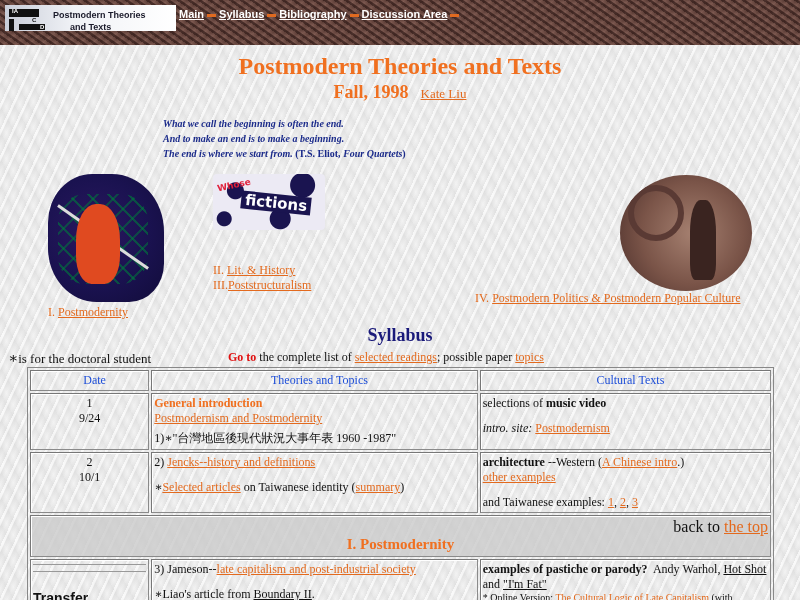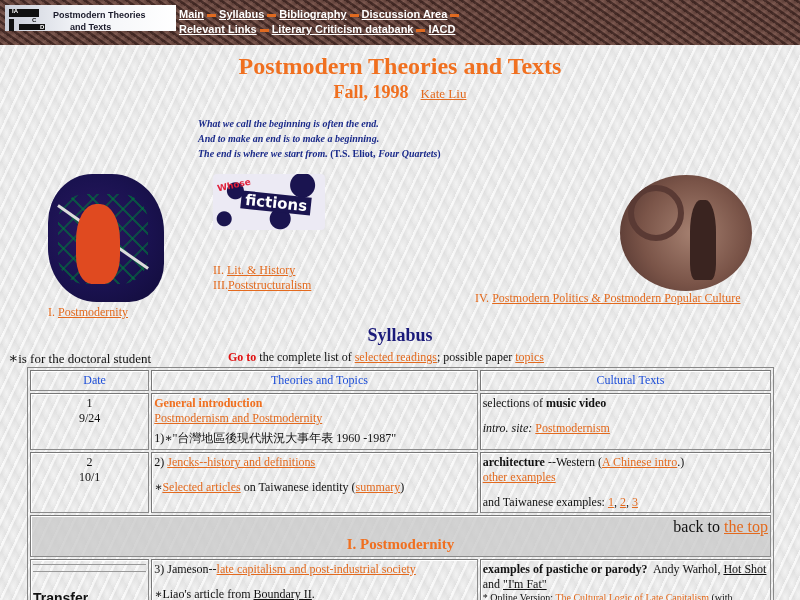--- a/index.html
+++ b/index.html
@@ -46,21 +46,21 @@
       position:absolute; left:0; top:53px; width:800px; text-align:center;
       font-size:24px; font-weight:bold; color:#f07020;
     }
     .subtitle {
       position:absolute; left:230px; top:82px; width:340px; text-align:center;
       font-size:18px; font-weight:bold; color:#f07020;
     }
     .subtitle a { font-size:13px; font-weight:normal; color:#e36a1e; margin-left:12px; }
     .quote {
       position:absolute; left:163px; top:116px;
-      font-size:10px; font-style:italic; font-weight:bold; color:#1a2a8a; line-height:15px;margin-left:35px;
+      font-size:10px; font-style:italic; font-weight:bold; color:#1a2a8a; line-height:15px;
     }
     .quote .attr { font-style:normal; }
     .quote .attr i { font-style:italic; }
 
     .img-monkey {
       position:absolute; left:48px; top:174px; width:116px; height:128px;
       background: radial-gradient(circle at 40% 45%, #2a1860 0%, #1a1250 55%, #120c3a 100%);
       border-radius: 38% 45% 30% 42%;
     }
     .img-monkey .grid { position:absolute; left:10px; top:20px; width:90px; height:90px;
@@ -134,23 +134,20 @@
   <span class="logo-ia">IA</span>
   <span class="logo-c">C</span>
   <span class="logo-d">D</span>
   <span class="title1">Postmodern Theories</span>
   <span class="title2">and Texts</span>
 </div>
 <div class="nav-links">
   <div>
     <a href="#">Main</a><span class="sep"></span><a href="#">Syllabus</a><span class="sep"></span><a href="#">Bibliography</a><span class="sep"></span><a href="#">Discussion Area</a><span class="sep"></span>
   </div>
-  <div>
-    <a href="#">Relevant Links</a><span class="sep"></span><a href="#">Literary Criticism databank</a><span class="sep"></span><a href="#">IACD</a>
-  </div>
 </div>
 
 <div class="main-title">Postmodern Theories and Texts</div>
 <div class="subtitle">
   <span>Fall, 1998</span><a href="#">Kate Liu</a>
 </div>
 
 <div class="quote">
   <div>What we call the beginning is often the end.</div>
   <div>And to make an end is to make a beginning.</div>

